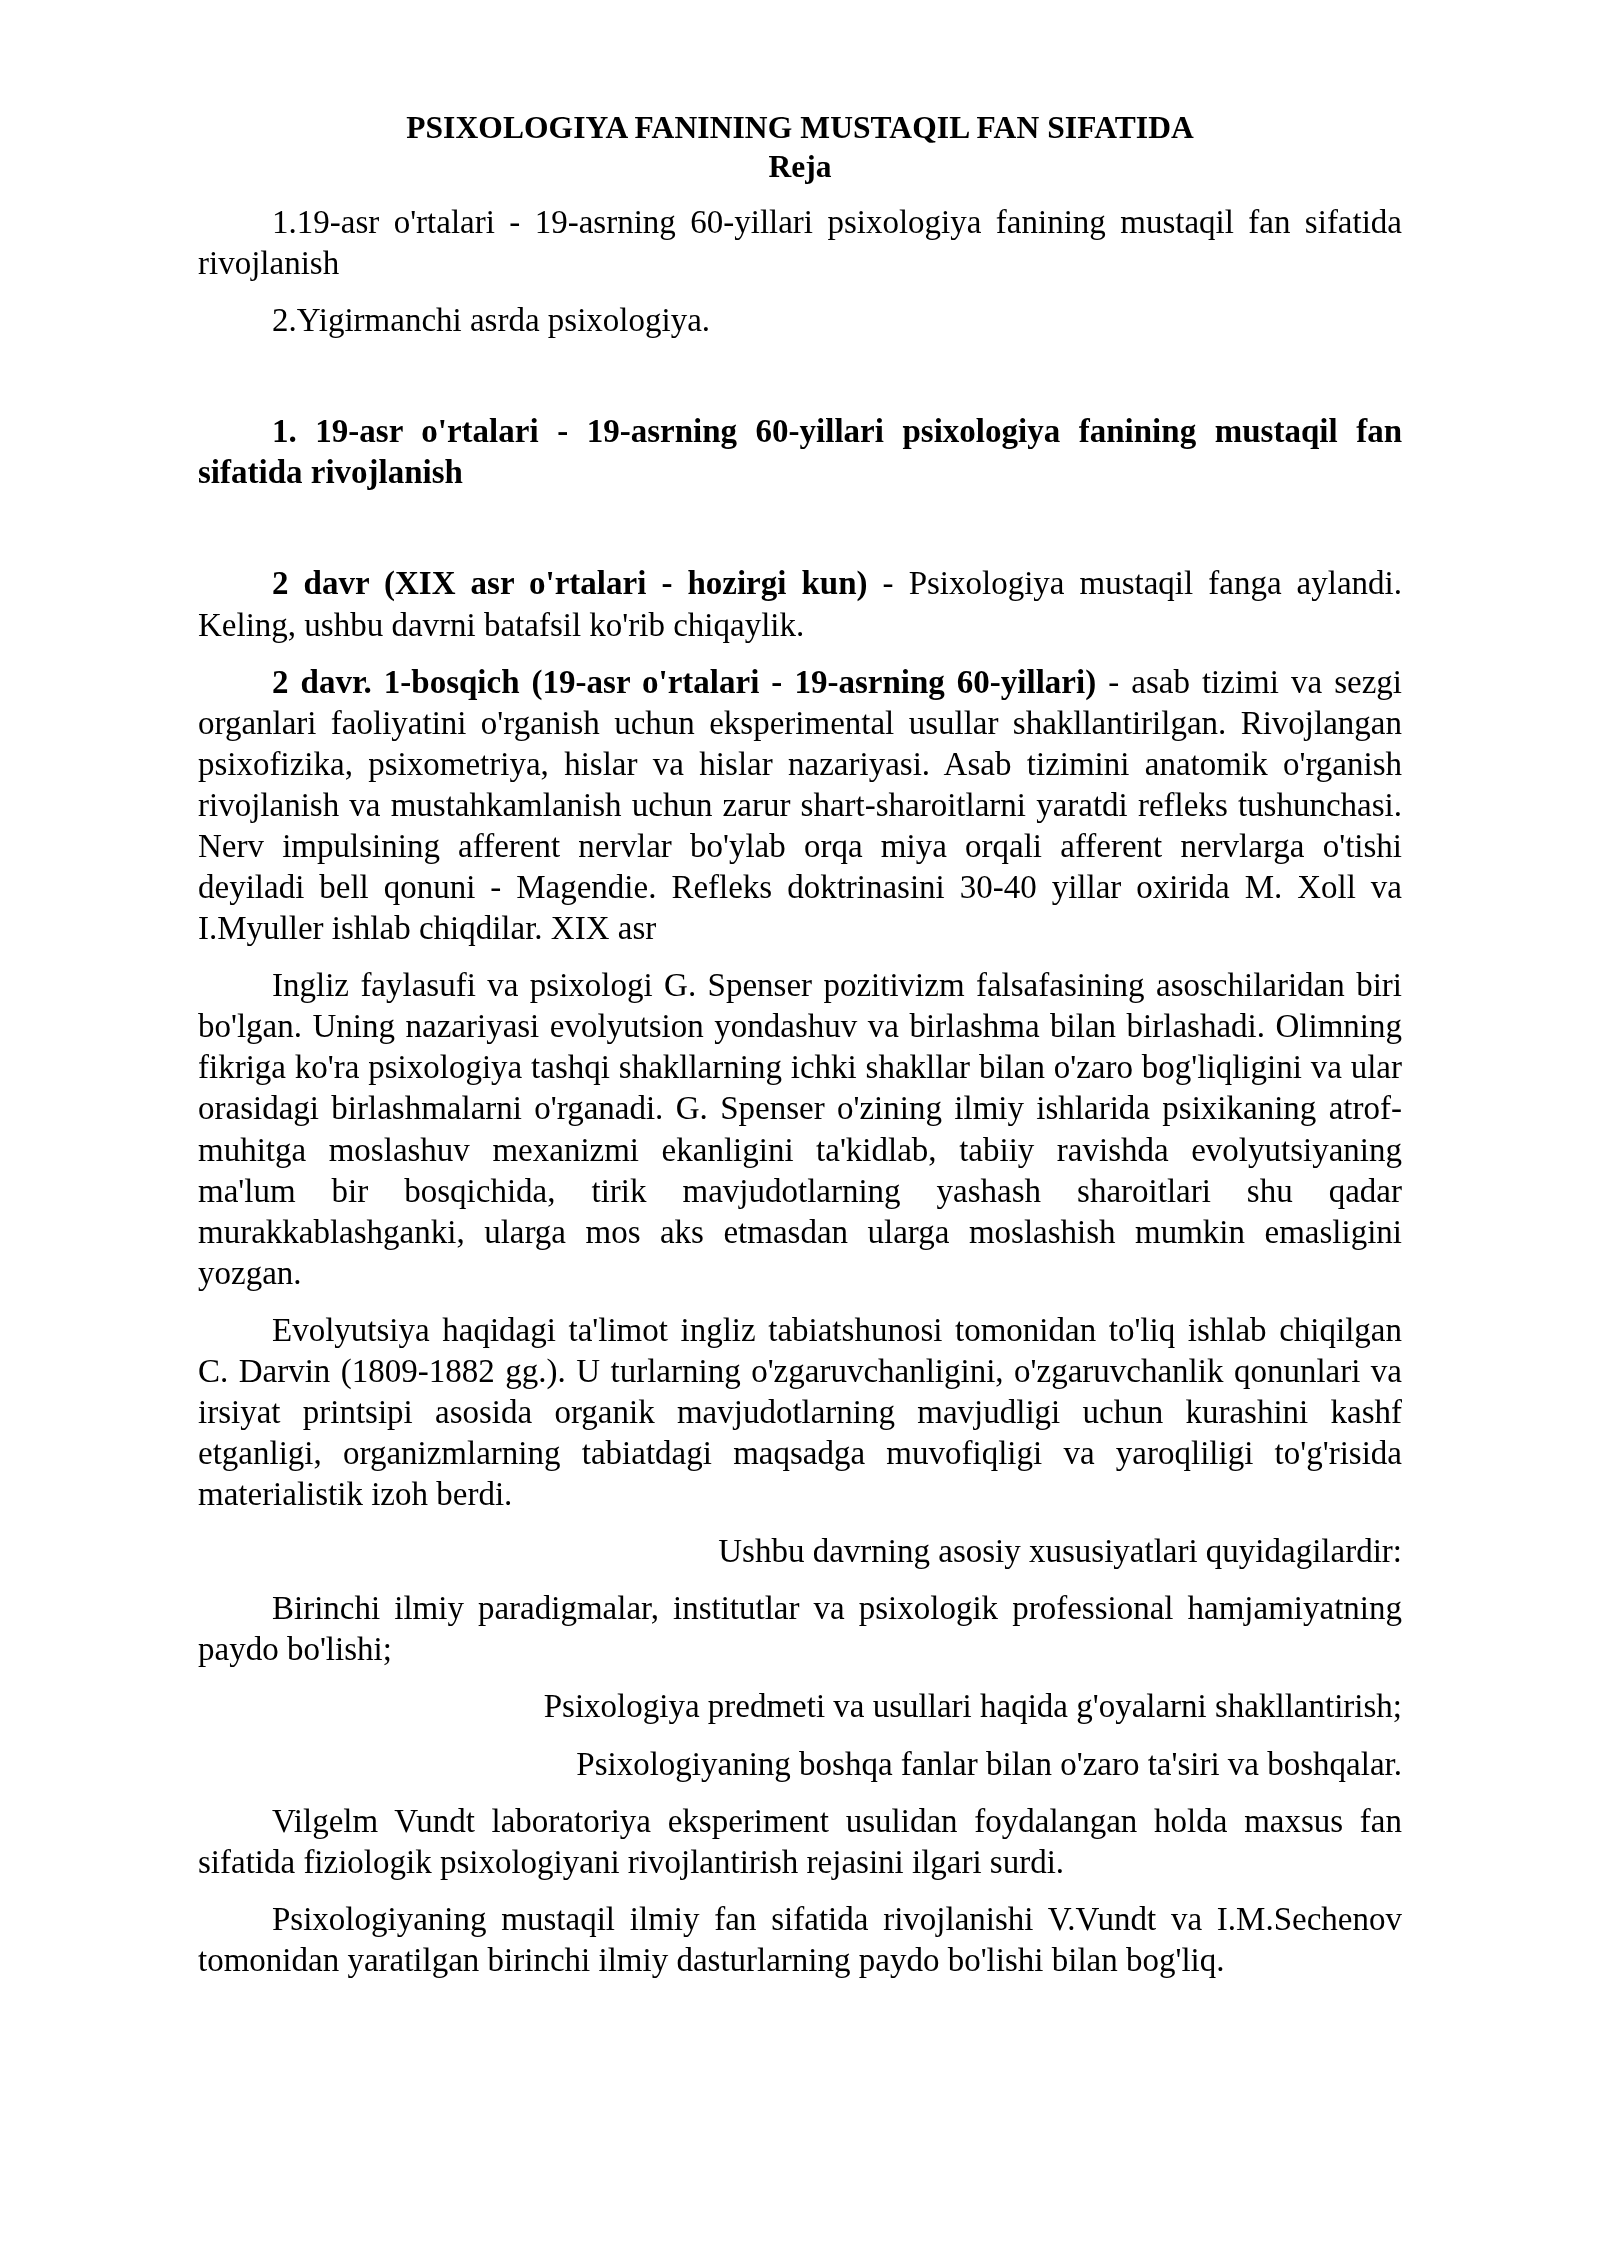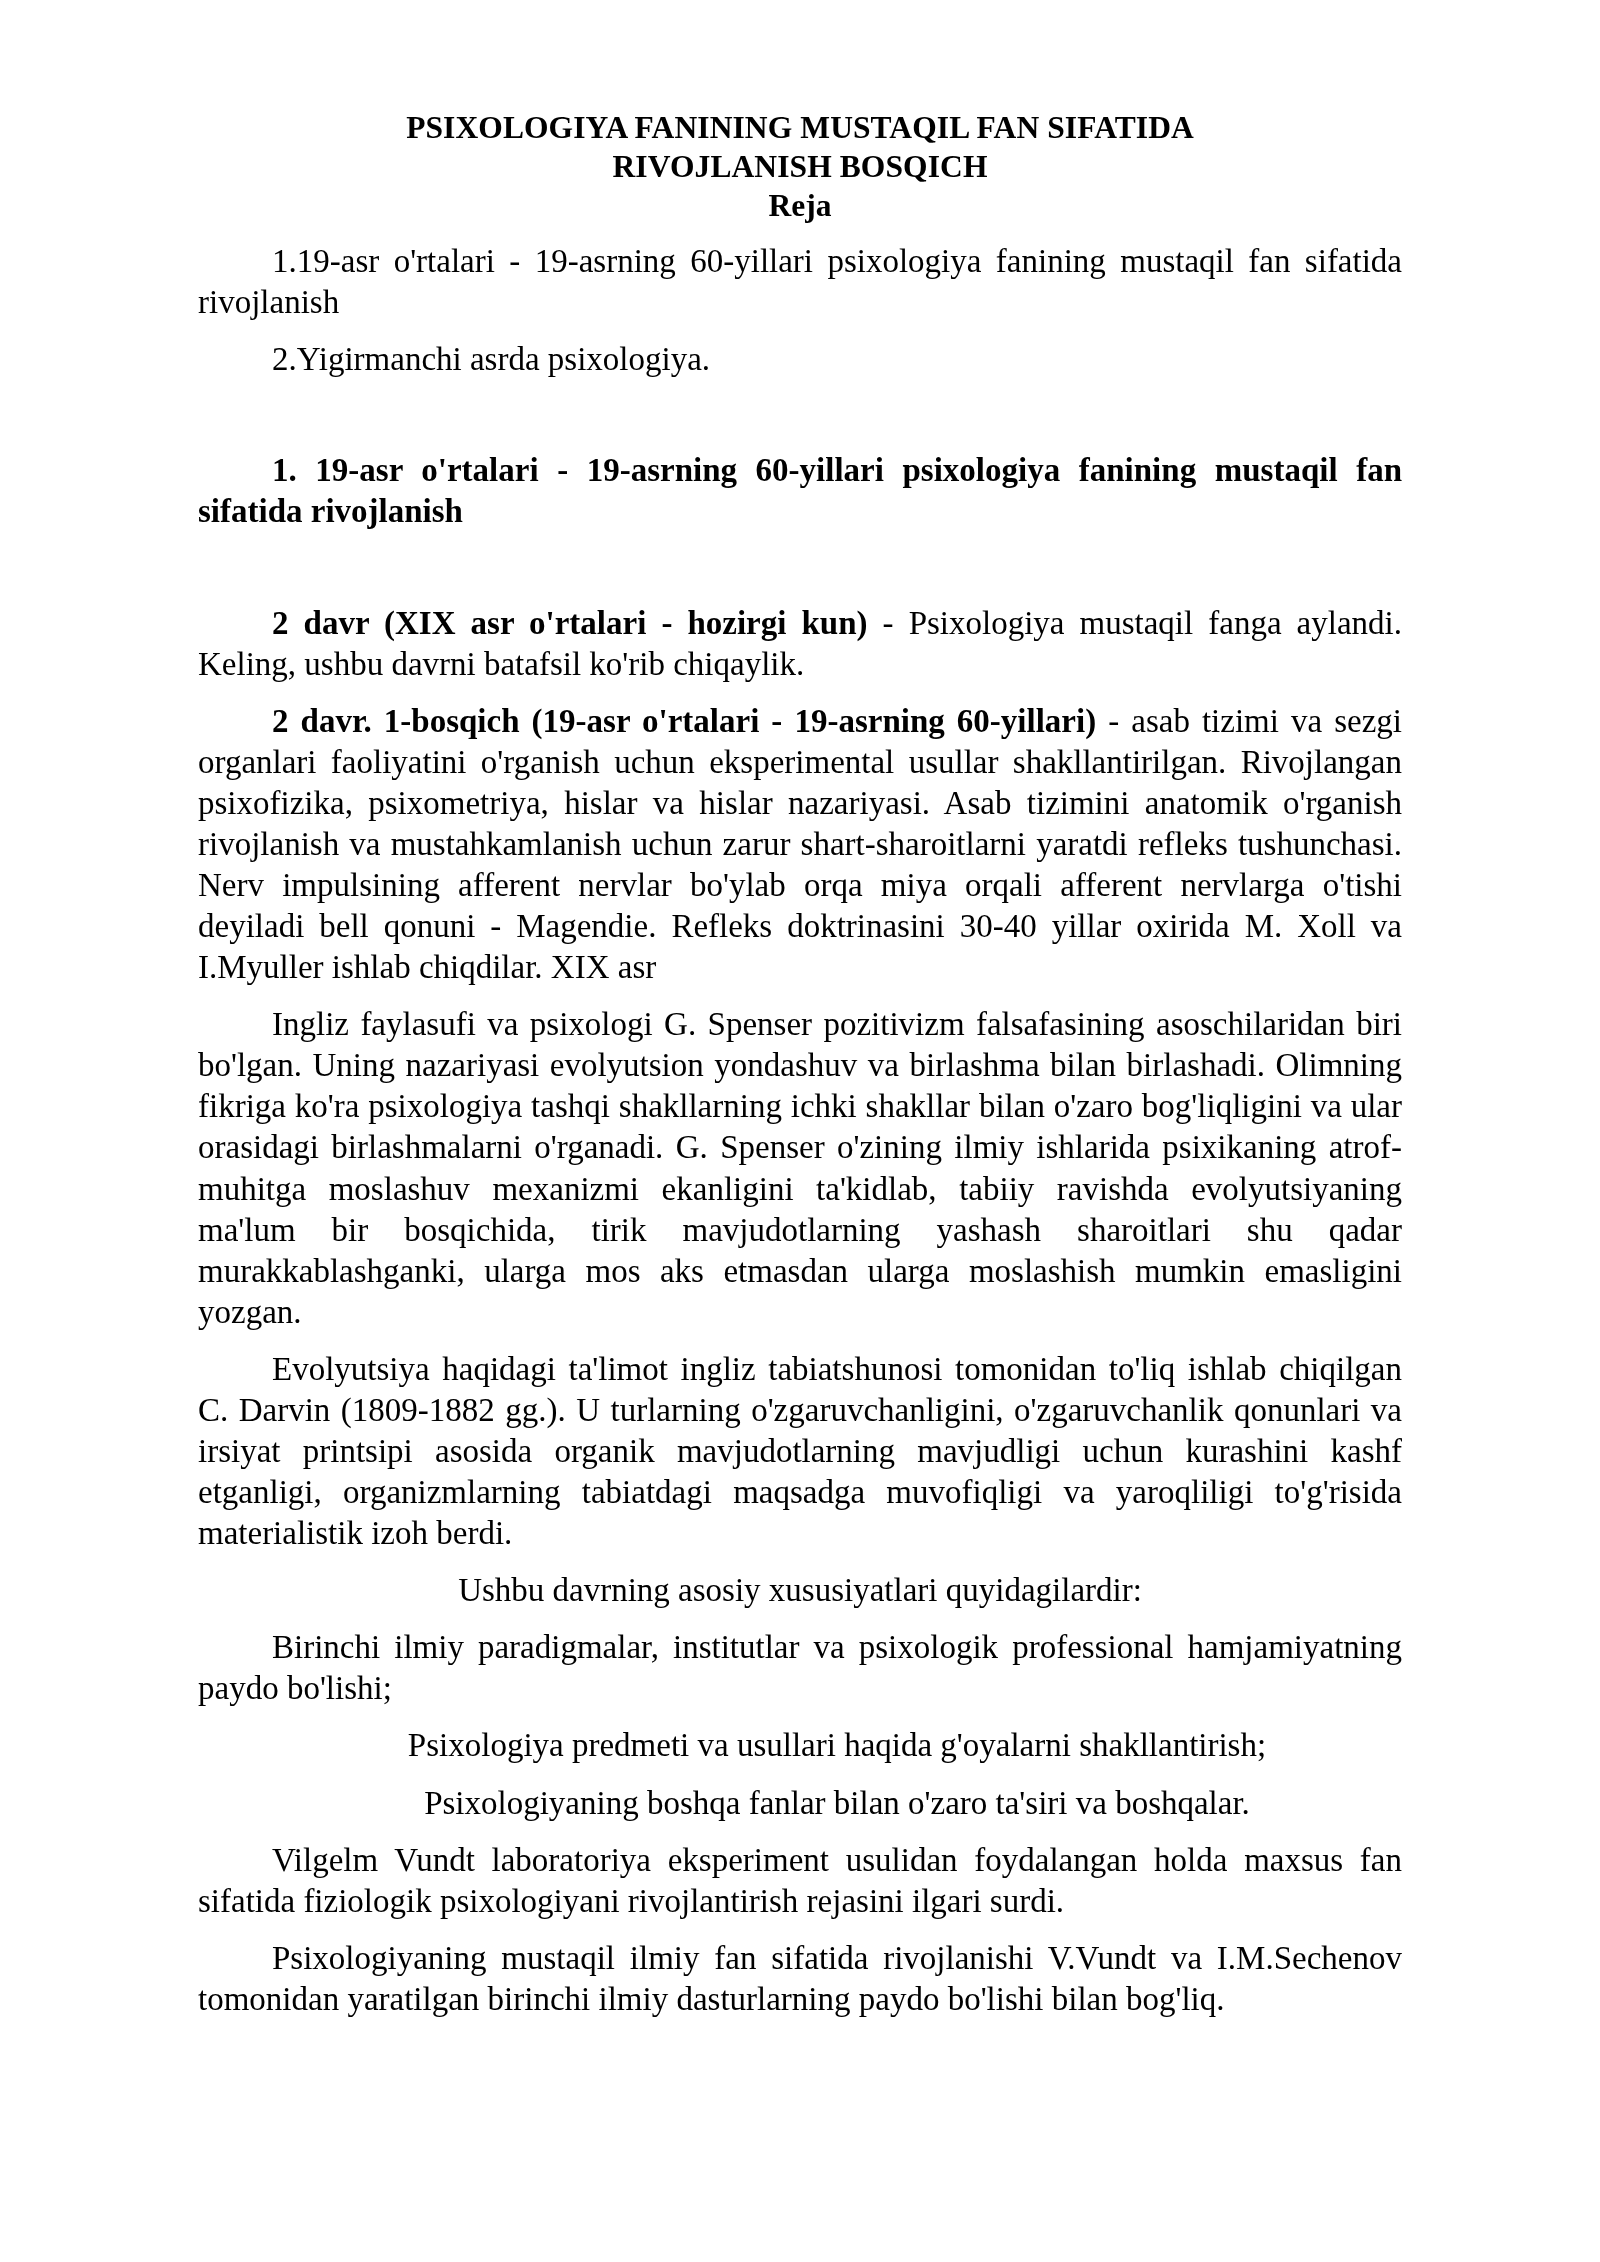--- a/index.html
+++ b/index.html
@@ -41,35 +41,34 @@
     font-size: 33px;
     line-height: 1.245;
     text-align: justify;
     text-justify: inter-word;
     text-indent: 74px;
   }
   p.para.noindent {
     text-indent: 0;
   }
   p.para.last-left {
-    text-align: center;
+    text-align: right;
   }
   .bold {
     font-weight: bold;
   }
   .spacer-md { height: 38px; }
 </style>
 </head>
 <body>
 
 <div class="page">
 
   <h1 class="doc-title">
     <span class="line">PSIXOLOGIYA FANINING MUSTAQIL FAN SIFATIDA</span>
-    <span class="line">RIVOJLANISH BOSQICH</span>
   </h1>
 
   <div class="subtitle">Reja</div>
 
   <p class="para">1.19-asr o'rtalari - 19-asrning 60-yillari psixologiya fanining mustaqil fan sifatida rivojlanish</p>
   <p class="para">2.Yigirmanchi asrda psixologiya.</p>
 
   <div class="spacer-md"></div>
 
   <p class="para bold">1. 19-asr o'rtalari - 19-asrning 60-yillari psixologiya fanining mustaqil fan sifatida rivojlanish</p>

